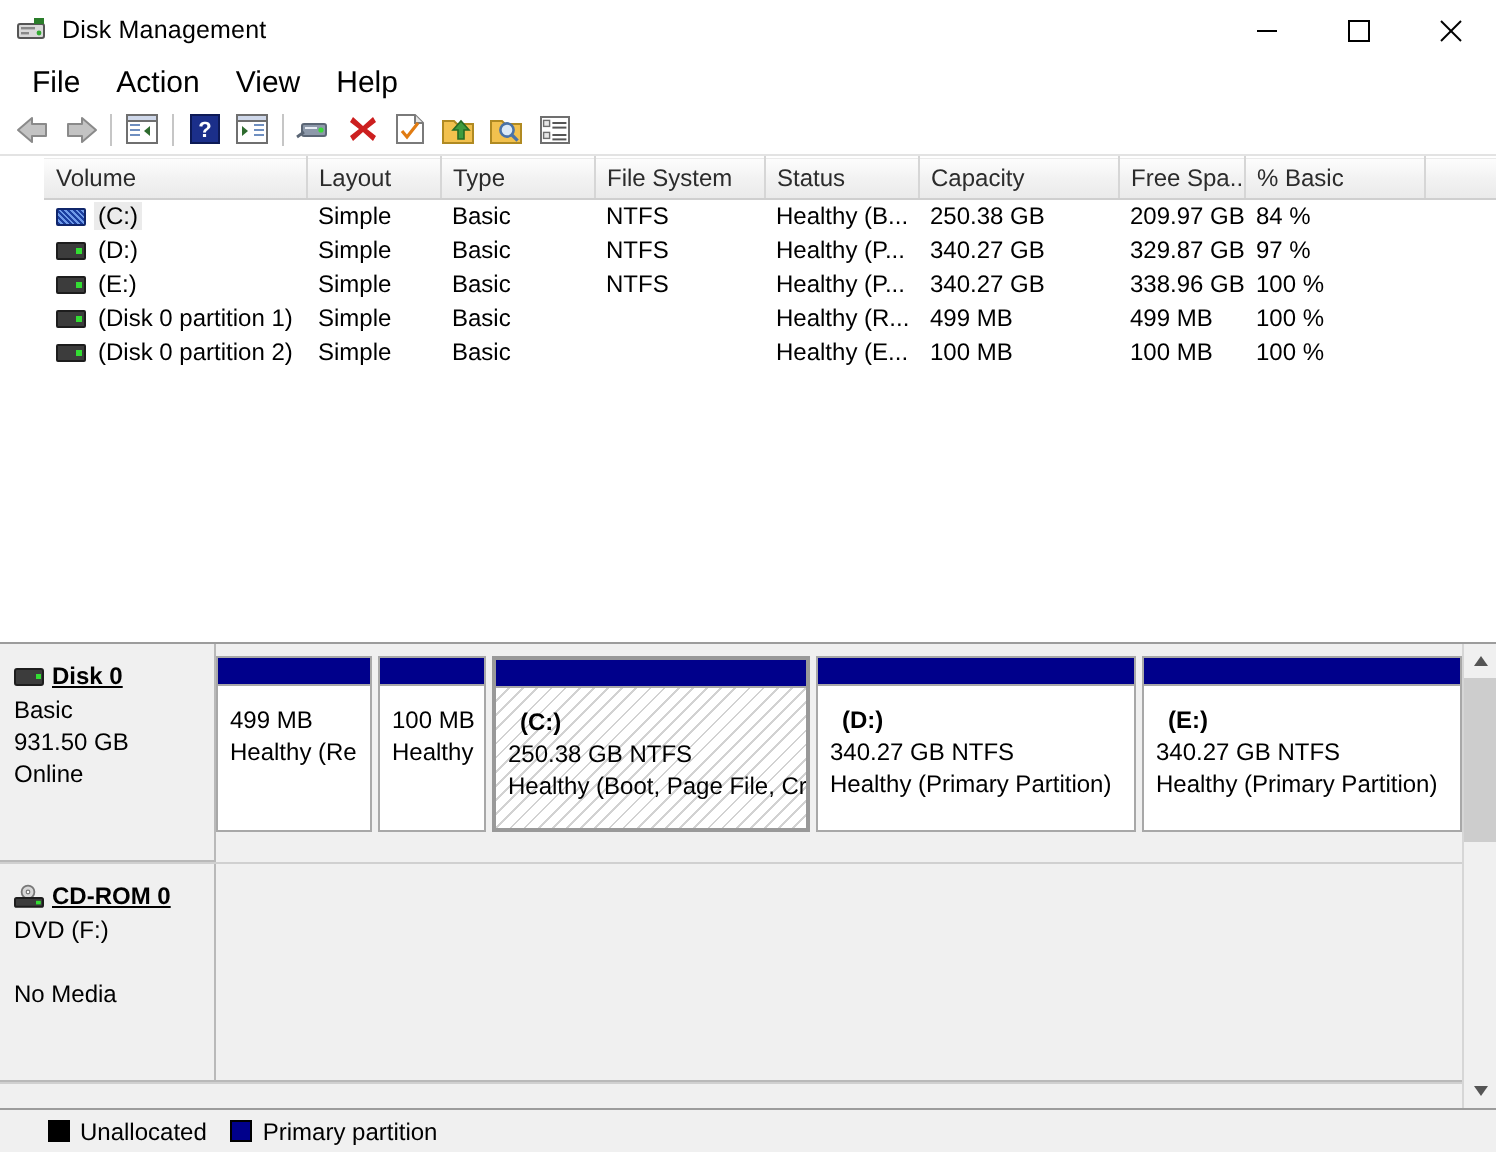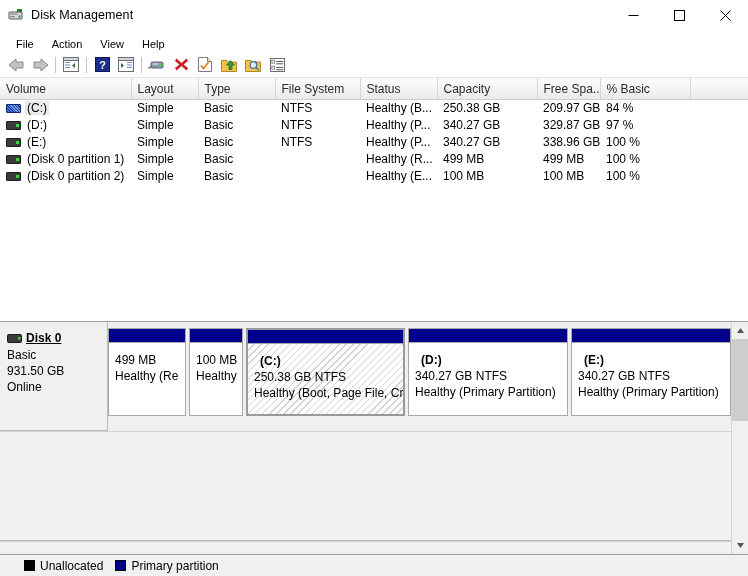--- a/index.html
+++ b/index.html
@@ -54,24 +54,24 @@
     border: none;
     cursor: default;
   }
   .win-btn svg { display: block; }
 
   
   .menubar {
     height: 22px;
     flex: 0 0 22px;
     display: flex;
-    align-items: flex-end;
+    align-items: center;
     padding-left: 7px;
     background: #ffffff;
-    font-size: 11px;
+    font-size: 15px;
   }
   .menu-item {
     padding: 2px 9px;
     cursor: default;
     color: #000;
   }
 
   
   .toolbar {
     height: 26px;
@@ -95,20 +95,21 @@
   }
 
   
   .listpane {
     flex: 0 0 244px;
     height: 244px;
     background: #ffffff;
     border-bottom: 1px solid #9c9c9c;
     position: relative;
     overflow: hidden;
+    padding-left: 22px;
   }
   table.vol {
     width: 748px;
     border-collapse: collapse;
     table-layout: fixed;
     font-size: 12px;
   }
   table.vol thead th {
     height: 21px;
     background: linear-gradient(to bottom, #fdfdfd 0%, #f2f2f2 50%, #eaeaea 100%);
@@ -646,20 +647,36 @@
             <div class="body">
               <div class="drv">(E:)</div>
               <div class="line">340.27 GB NTFS</div>
               <div class="line">Healthy (Primary Partition)</div>
             </div>
           </div>
         </div>
       </div>
 
       <div class="disk-row cd">
+        <div class="disk-info">
+          <div class="disk-title">
+            <span>
+              <svg width="15" height="12" viewBox="0 0 15 12" style="display:block">
+                <circle cx="7" cy="4" r="3.2" fill="#d8d8d8" stroke="#777" stroke-width="0.9"></circle>
+                <circle cx="7" cy="4" r="0.9" fill="#fff" stroke="#777" stroke-width="0.6"></circle>
+                <rect x="0.5" y="7" width="14" height="4.4" rx="0.8" fill="#3c3c3c" stroke="#1d1d1d"></rect>
+                <rect x="11" y="8.4" width="2.4" height="1.8" fill="#33dd33"></rect>
+              </svg>
+            </span>
+            <span>CD-ROM 0</span>
+          </div>
+          <div class="disk-sub">DVD (F:)</div>
+          <div class="disk-blank"></div>
+          <div class="disk-sub">No Media</div>
+        </div>
         <div class="cd-empty"></div>
       </div>
 
       <div class="filler"></div>
     </div>
 
     <div class="vscroll">
       <div class="sb-arrow">
         <svg width="9" height="7" viewBox="0 0 9 7">
             <path d="M4.5 1 L8 6 L1 6 Z" fill="#555"></path>

